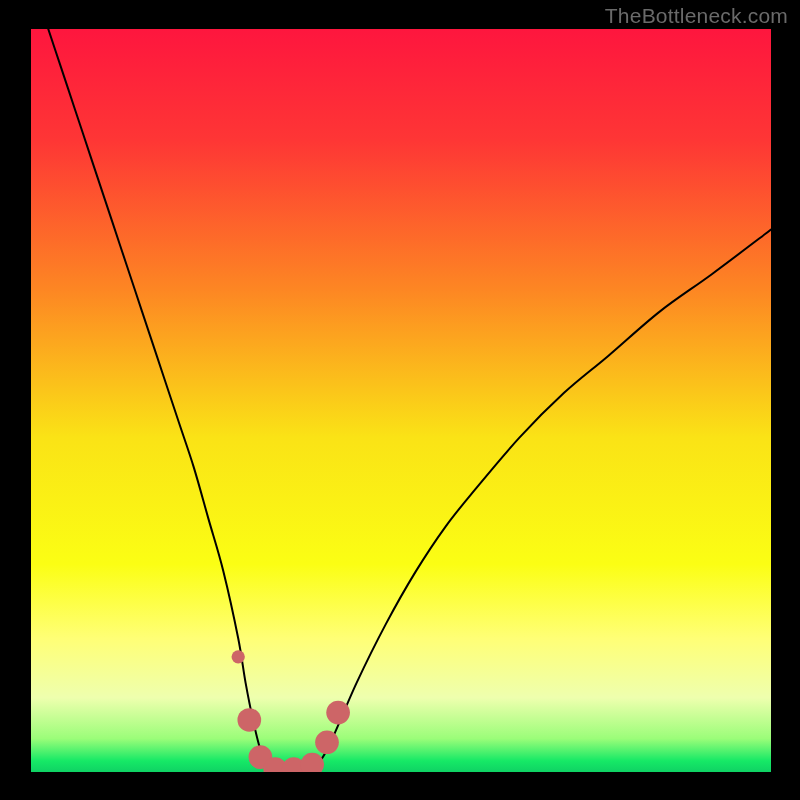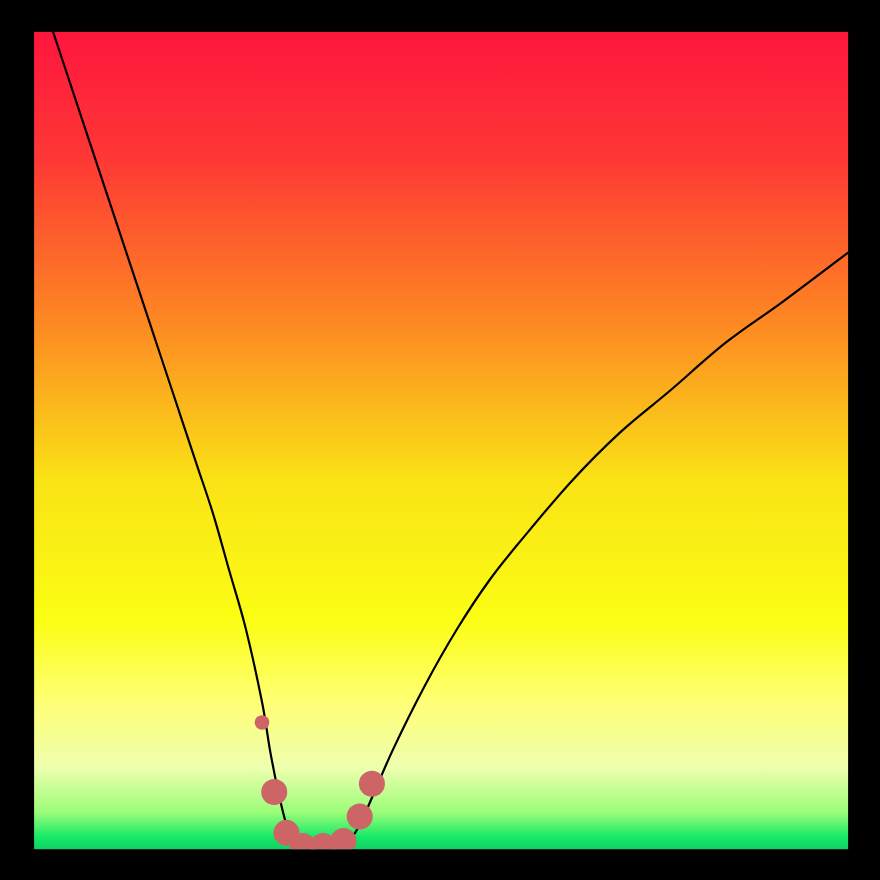--- a/index.html
+++ b/index.html
@@ -65,13 +65,14 @@
           <circle cx="260.40" cy="757.14" r="11.84" fill="#cd6567"></circle>
           <circle cx="275.20" cy="769.03" r="11.84" fill="#cd6567"></circle>
           <circle cx="293.70" cy="769.03" r="11.84" fill="#cd6567"></circle>
           <circle cx="312.20" cy="764.57" r="11.84" fill="#cd6567"></circle>
           <circle cx="327.00" cy="742.28" r="11.84" fill="#cd6567"></circle>
           <circle cx="338.10" cy="712.56" r="11.84" fill="#cd6567"></circle>
         </g>
     </g>
   </svg>
 
+  <div class="watermark">TheBottleneck.com</div>
 </div>
 
 </body></html>

